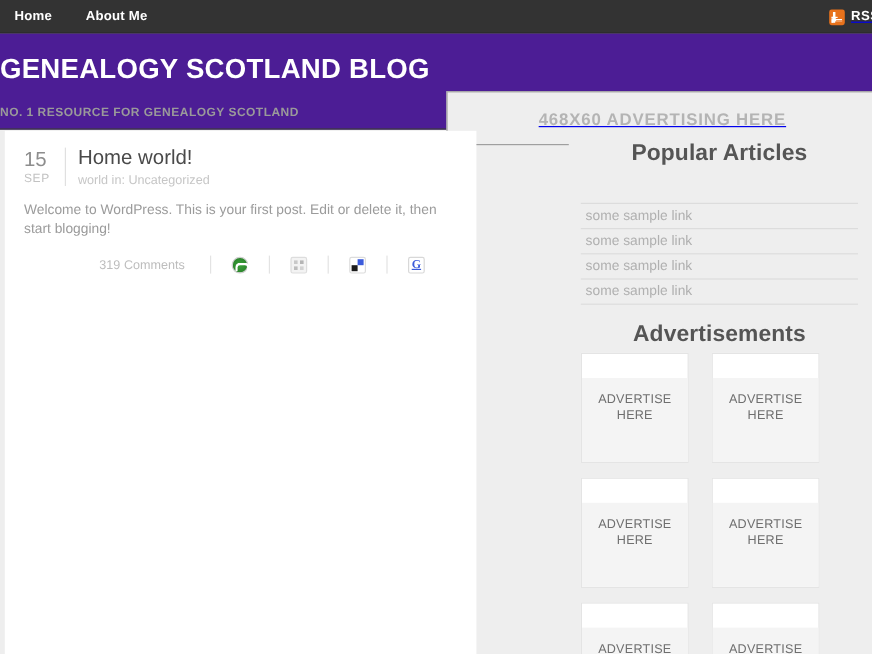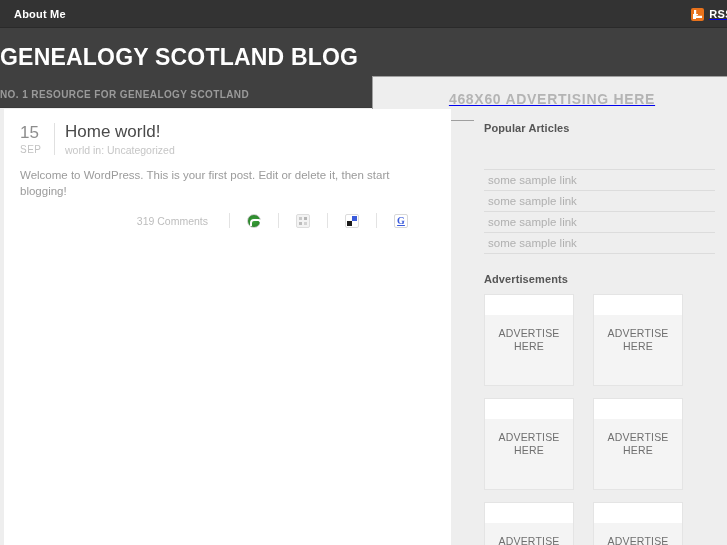--- a/index.html
+++ b/index.html
@@ -108,21 +108,21 @@
     letter-spacing: .4px;
     white-space: nowrap;
   }
 
   
   .header {
     position: absolute;
     top: 28px; left: 0;
     width: 727px;
     height: 80px;
-    background: #404040;
+    background: #4c1d95;
     border-bottom: 1px solid #3a3a3a;
   }
   .brand {
     position: absolute;
     left: 0; top: 16px;
   }
   .site-title {
     color: #ffffff;
     font-size: 23px;
     font-weight: bold;
@@ -158,21 +158,21 @@
     font-weight: bold;
     letter-spacing: .7px;
     white-space: nowrap;
   }
 
   
   .content {
     position: absolute;
     top: 109px;
     left: 4px;
-    width: 447px;
+    width: 393px;
     height: 436px;
     background: #ffffff;
   }
 
   .post { padding: 12px 14px 0 16px; }
 
   .post-head {
     display: flex;
     align-items: flex-start;
   }
@@ -316,25 +316,26 @@
     position: absolute;
     top: 109px;
     left: 474px;
     width: 253px;
     height: 436px;
     background: #eeeeee;
     padding: 10px 12px 0 10px;
   }
   .side-heading {
     color: #555555;
-    font-size: 11px;
+    font-size: 19px;
     font-weight: bold;
     line-height: 18px;
     margin-bottom: 6px;
     letter-spacing: .1px;
+    text-align: center;
   }
   .side-heading.second { margin-top: 16px; }
 
   .link-list { list-style: none; margin-top: 32px; }
   .link-list li {
     border-bottom: 1px solid #dcdcdc;
   }
   .link-list li:first-child { border-top: 1px solid #dcdcdc; }
   .link-item {
     display: block;
@@ -378,20 +379,21 @@
     letter-spacing: .2px;
   }
 </style>
 </head>
 <body>
 
 <div id="page">
 
   <div class="topnav">
     <div class="topnav-inner">
+      <a href="#" class="nav-item first">Home</a>
       <a href="#" class="nav-item">About Me</a>
 
       <a href="#" class="rss-wrap">
         <span class="rss-icon">
           <span class="rss-arcs">
             <span style="width:3px;height:3px;border-radius:0;background:#fff;border:none;"></span>
             <span style="width:5px;height:5px;border-top-left-radius:0;border-bottom-left-radius:0;border-radius:0 0 0 0;border-width:1.4px;transform:rotate(0deg);border-top-right-radius:0;"></span>
           </span>
         </span>
         <span class="rss-label">RSS</span>

